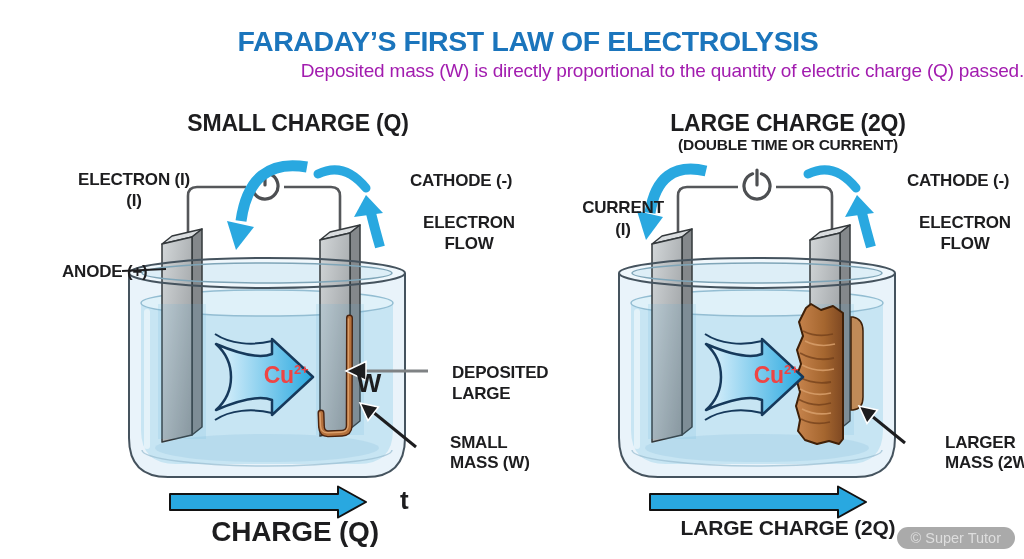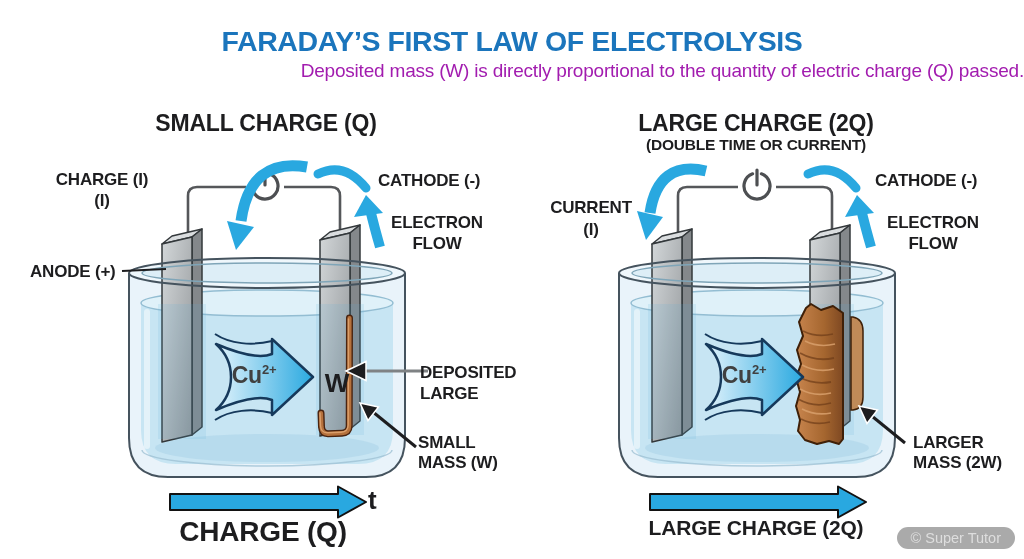--- a/index.html
+++ b/index.html
@@ -1,21 +1,21 @@
 <!DOCTYPE html>
 <html><head>
 <meta charset="utf-8">
 <style>
   html,body{margin:0;padding:0;background:#ffffff;}
   .stage{position:relative;width:1024px;height:559px;background:#ffffff;overflow:hidden;
          font-family:"Liberation Sans",sans-serif;}
   .art{position:absolute;left:0;top:0;}
-  .t{position:absolute;font-weight:700;color:#1d1d1f;white-space:nowrap;line-height:1.15;letter-spacing:-0.2px;}
+  .t{position:absolute;font-weight:700;color:#1d1d1f;white-space:nowrap;line-height:1.15;letter-spacing:-0.2px;margin-left:32px;}
   .ctr{text-align:center;}
-  .ion{color:#404040;font-size:23px;}
+  .ion{color:#ef4444;font-size:23px;}
   .ion sup{font-size:13px;}
   .watermark{position:absolute;right:9px;bottom:10px;background:#a3a3a3;opacity:.92;color:#dcdcdc;
              border-radius:13px;padding:3px 14px;font-weight:400;font-size:14.5px;
              font-family:"Liberation Sans",sans-serif;}
 </style>
 </head>
 <body>
 
 <div class="stage">
 
@@ -178,21 +178,21 @@
       <polygon points="859,406 877.5,410 867,423.5" fill="#1d1d1f" stroke="#ffffff" stroke-width="1.5"></polygon>
     </g>
 
     <path d="M650,494 L838,494 L838,486.5 L866,502 L838,517.5 L838,510 L650,510 Z" fill="#29a8e0" stroke="#121212" stroke-width="2" stroke-linejoin="round"></path>
   </svg>
 
   <div class="t ctr" style="left:0;right:0;top:25px;font-size:28.5px;color:#1b75bc;letter-spacing:-0.4px;">FARADAY’S FIRST LAW OF ELECTROLYSIS</div>
   <div class="t ctr" style="left:1px;right:0;top:60px;font-size:19px;font-weight:400;color:#a21caf;text-align:right;">Deposited mass (W) is directly proportional to the quantity of electric charge (Q) passed.</div>
 
   <div class="t ctr" style="left:116px;top:110px;width:300px;font-size:23px;">SMALL CHARGE (Q)</div>
-  <div class="t ctr" style="left:37px;top:170px;width:130px;font-size:17px;">CHARGE (I)</div>
+  <div class="t ctr" style="left:37px;top:170px;width:130px;font-size:17px;">ELECTRON (I)</div>
   <div class="t ctr" style="left:37px;top:191px;width:130px;font-size:17px;">(I)</div>
   <div class="t" style="left:378px;top:171px;font-size:17px;">CATHODE (-)</div>
   <div class="t ctr" style="left:391px;top:213px;width:92px;font-size:17px;">ELECTRON</div>
   <div class="t ctr" style="left:391px;top:234px;width:92px;font-size:17px;">FLOW</div>
   <div class="t" style="left:30px;top:262px;font-size:17px;">ANODE (+)</div>
   <div class="t ctr" style="left:322px;top:369px;width:30px;font-size:26px;">W</div>
   <div class="t ctr ion" style="left:212px;top:362px;width:84px;"><span>Cu</span><sup>2+</sup></div>
   <div class="t" style="left:420px;top:363px;font-size:17px;">DEPOSITED</div>
   <div class="t" style="left:420px;top:384px;font-size:17px;">LARGE</div>
   <div class="t" style="left:418px;top:433px;font-size:17px;">SMALL</div>

